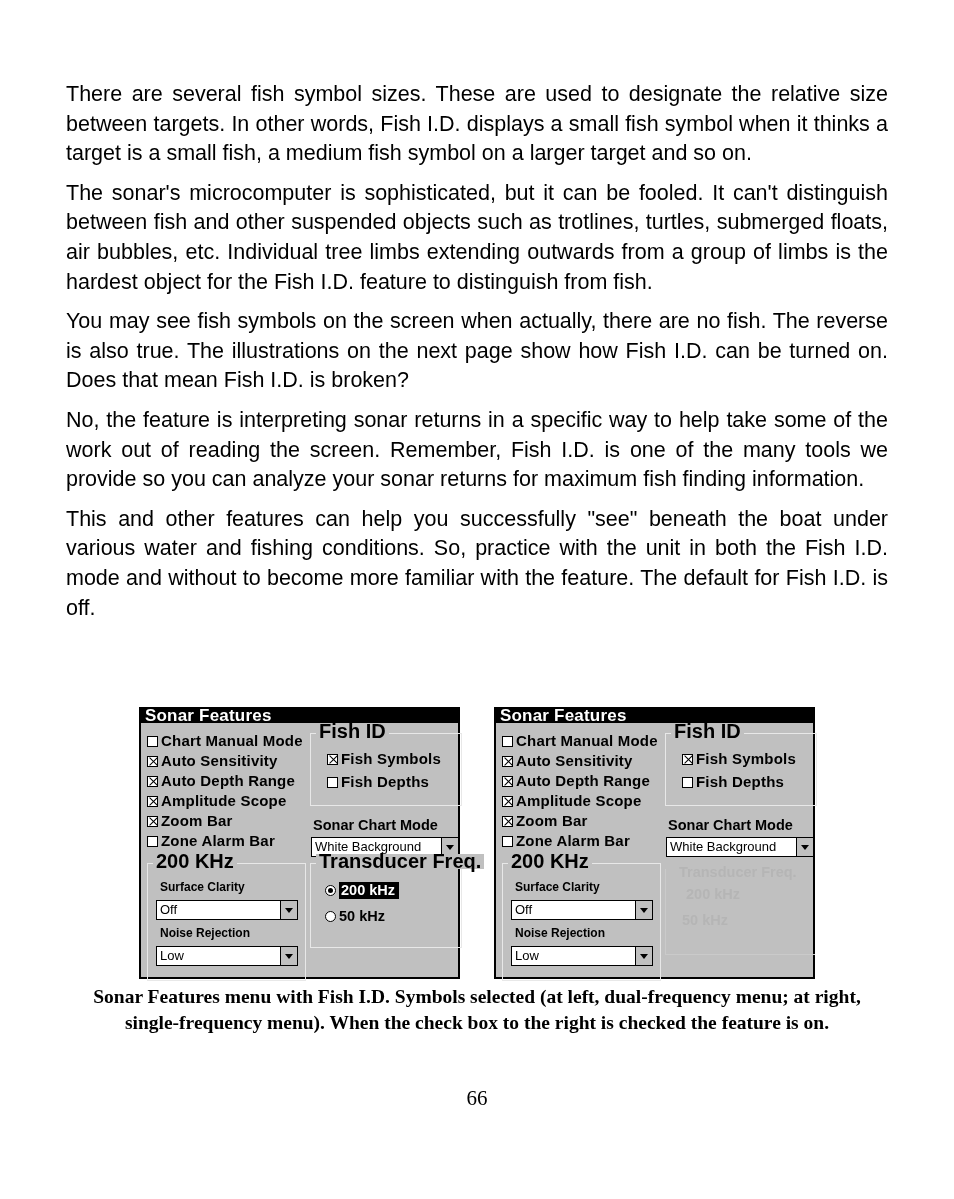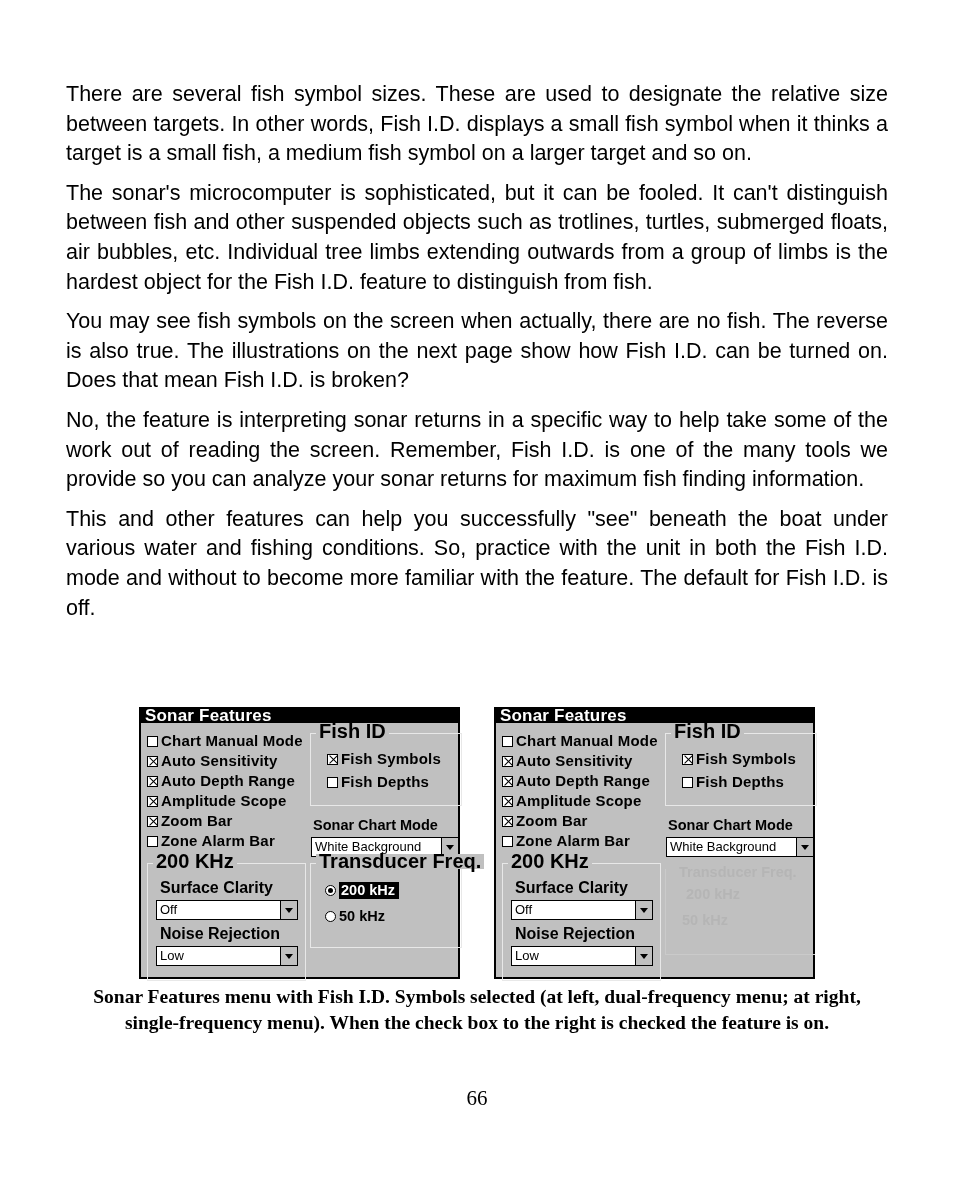--- a/index.html
+++ b/index.html
@@ -140,21 +140,21 @@
 
   
   .grp-khz {
     left: 6px;
     top: 140px;
     width: 159px;
     height: 118px;
   }
   .sub-label {
     position: absolute;
-    font-size: 16px;
+    font-size: 12px;
     font-weight: bold;
     line-height: 15px;
     white-space: nowrap;
   }
 
   
   .combo {
     position: absolute;
     height: 20px;
     background: #fff;

